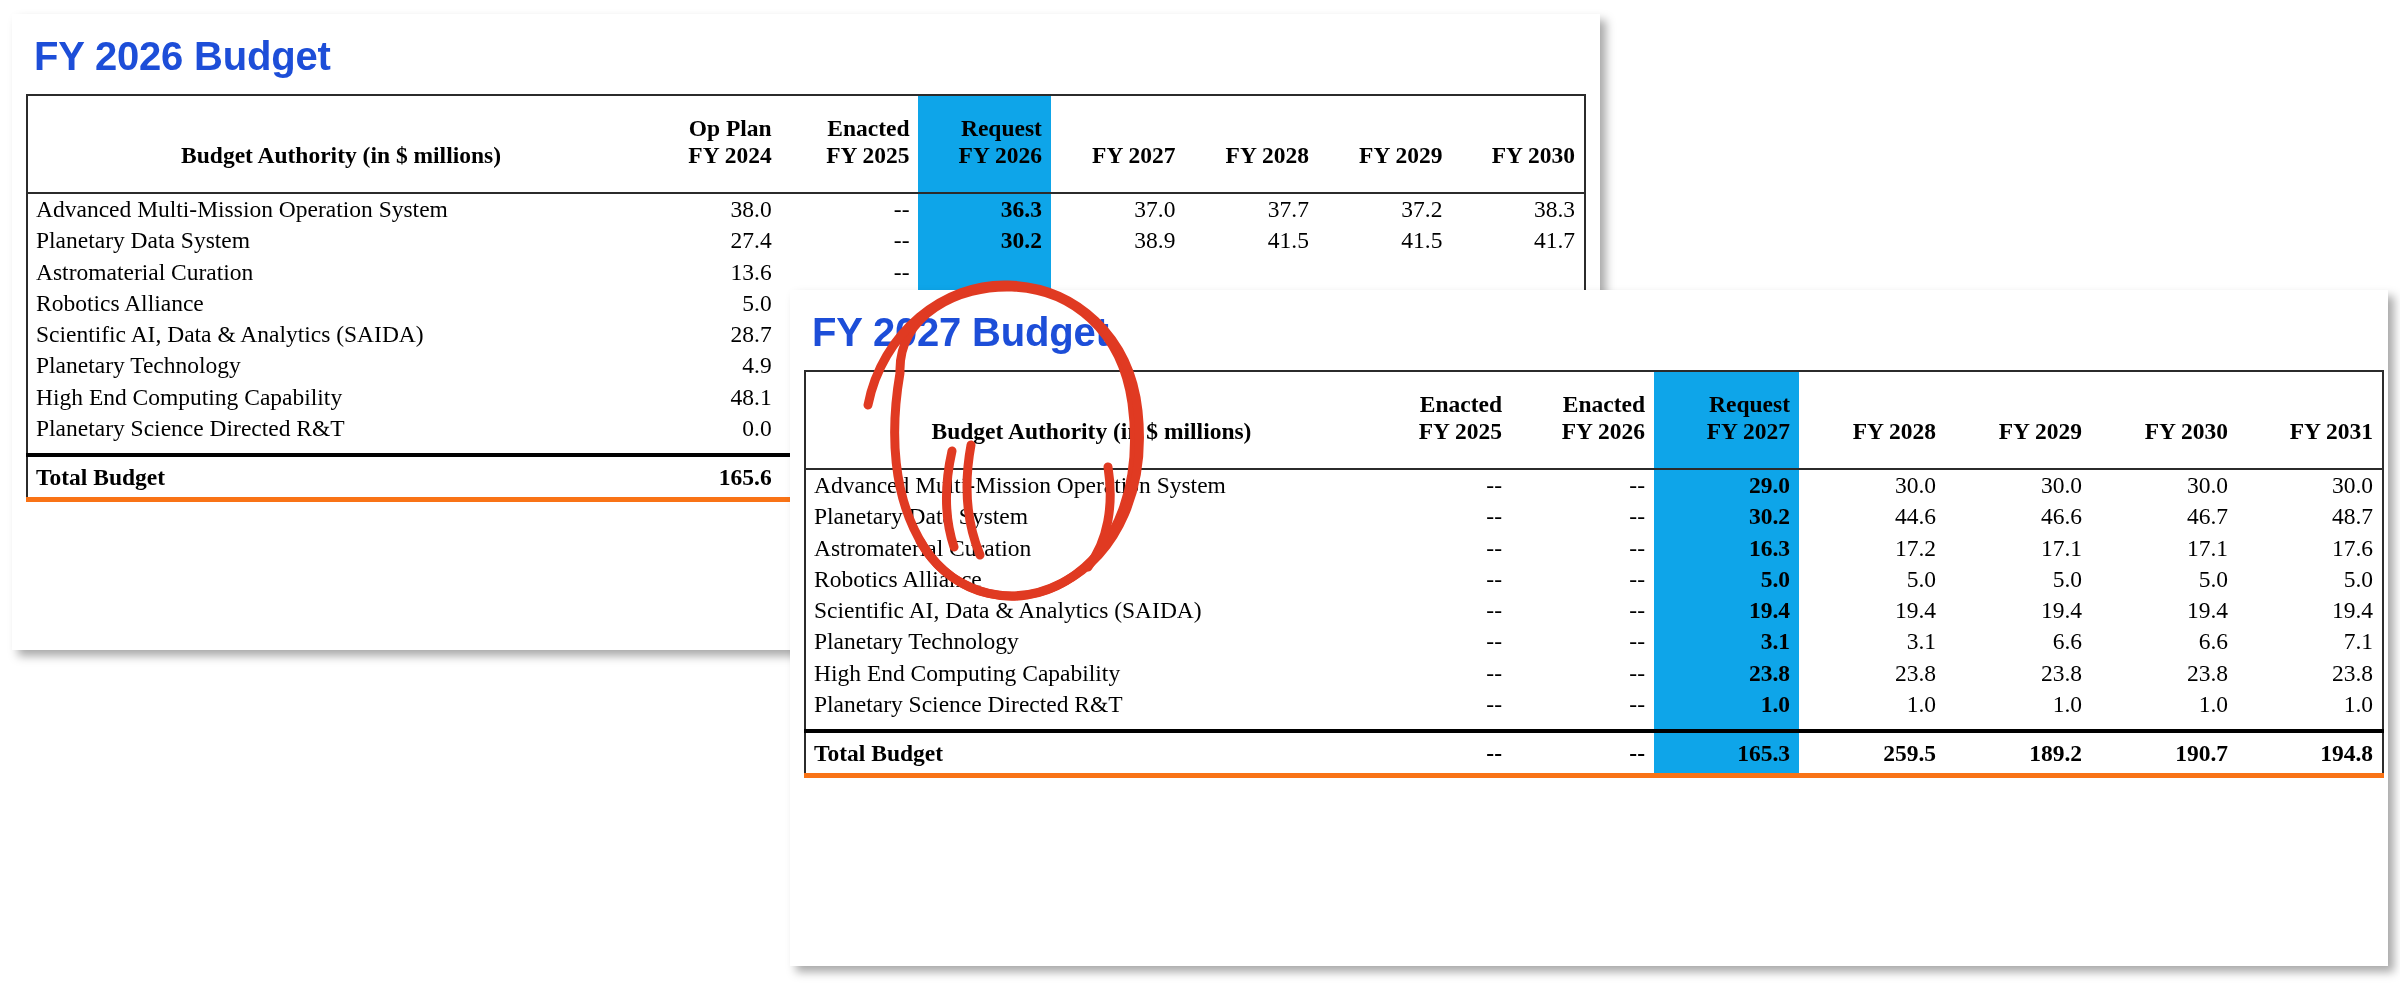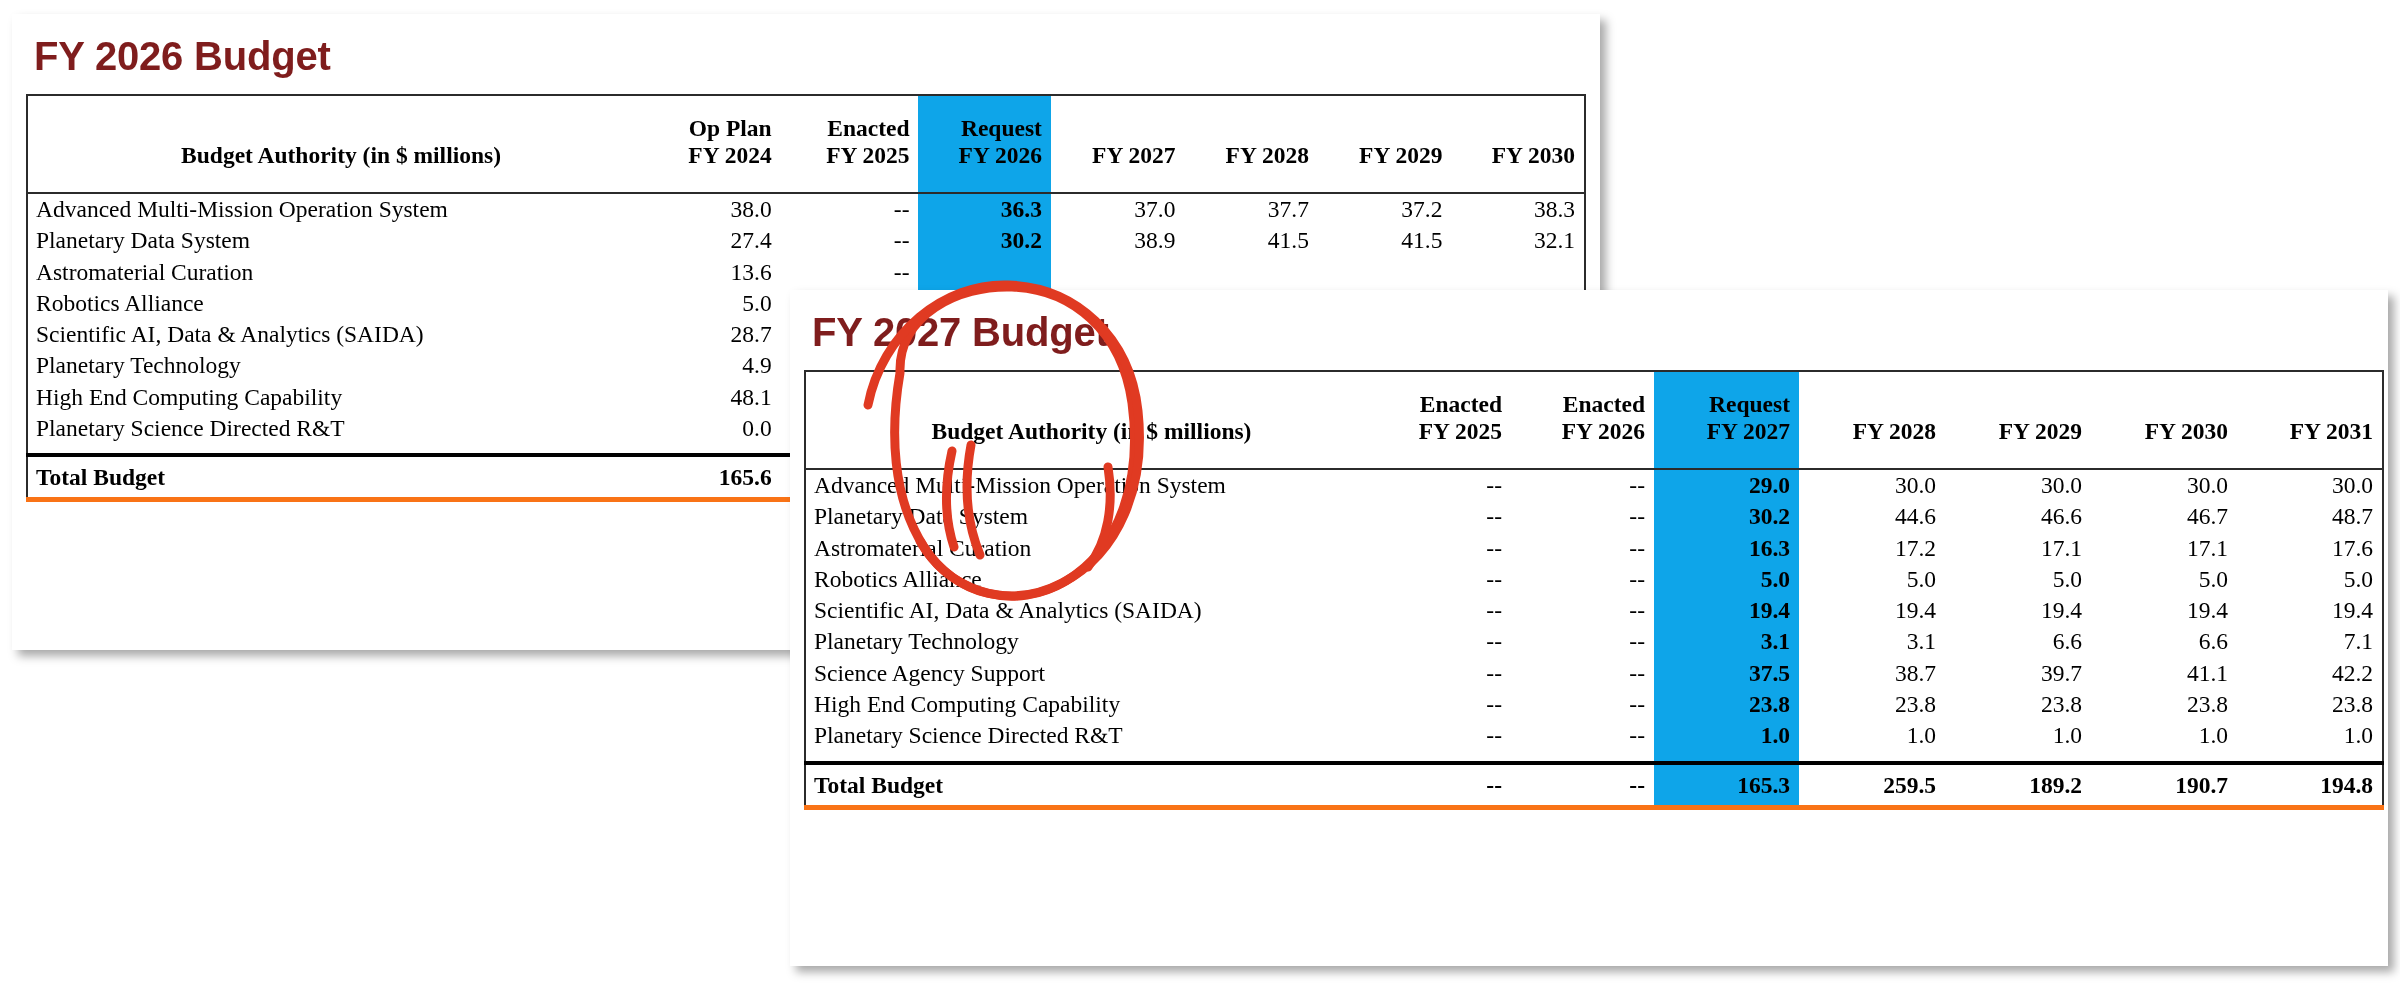--- a/index.html
+++ b/index.html
@@ -33,21 +33,21 @@
     top: 290px;
     width: 1598px;
     height: 676px;
     z-index: 3;
   }
 
   .card-title {
     font-family: "Liberation Sans", "DejaVu Sans", sans-serif;
     font-weight: bold;
     font-size: 40px;
-    color: #7f1d1d;
+    color: #1d4ed8;
     letter-spacing: -0.2px;
     padding: 20px 0 0 22px;
     line-height: 1.1;
   }
 
   
   .tbl-wrap {
     padding: 0 14px;
     margin-top: 16px;
   }
@@ -212,21 +212,21 @@
           <td class="num last">38.3</td>
         </tr>
         <tr class="row">
           <td class="lbl">Planetary Data System</td>
           <td class="num">27.4</td>
           <td class="num">--</td>
           <td class="num hl">30.2</td>
           <td class="num">38.9</td>
           <td class="num">41.5</td>
           <td class="num">41.5</td>
-          <td class="num last">32.1</td>
+          <td class="num last">41.7</td>
         </tr>
         <tr class="row">
           <td class="lbl">Astromaterial Curation</td>
           <td class="num">13.6</td>
           <td class="num">--</td>
           <td class="num hl"></td>
           <td class="num"></td>
           <td class="num"></td>
           <td class="num"></td>
           <td class="num last"></td>
@@ -408,30 +408,20 @@
           <td class="lbl">Planetary Technology</td>
           <td class="num">--</td>
           <td class="num">--</td>
           <td class="num hl">3.1</td>
           <td class="num">3.1</td>
           <td class="num">6.6</td>
           <td class="num">6.6</td>
           <td class="num last">7.1</td>
         </tr>
         <tr class="row">
-          <td class="lbl">Science Agency Support</td>
-          <td class="num">--</td>
-          <td class="num">--</td>
-          <td class="num hl">37.5</td>
-          <td class="num">38.7</td>
-          <td class="num">39.7</td>
-          <td class="num">41.1</td>
-          <td class="num last">42.2</td>
-        </tr>
-        <tr class="row">
           <td class="lbl">High End Computing Capability</td>
           <td class="num">--</td>
           <td class="num">--</td>
           <td class="num hl">23.8</td>
           <td class="num">23.8</td>
           <td class="num">23.8</td>
           <td class="num">23.8</td>
           <td class="num last">23.8</td>
         </tr>
         <tr class="row">

